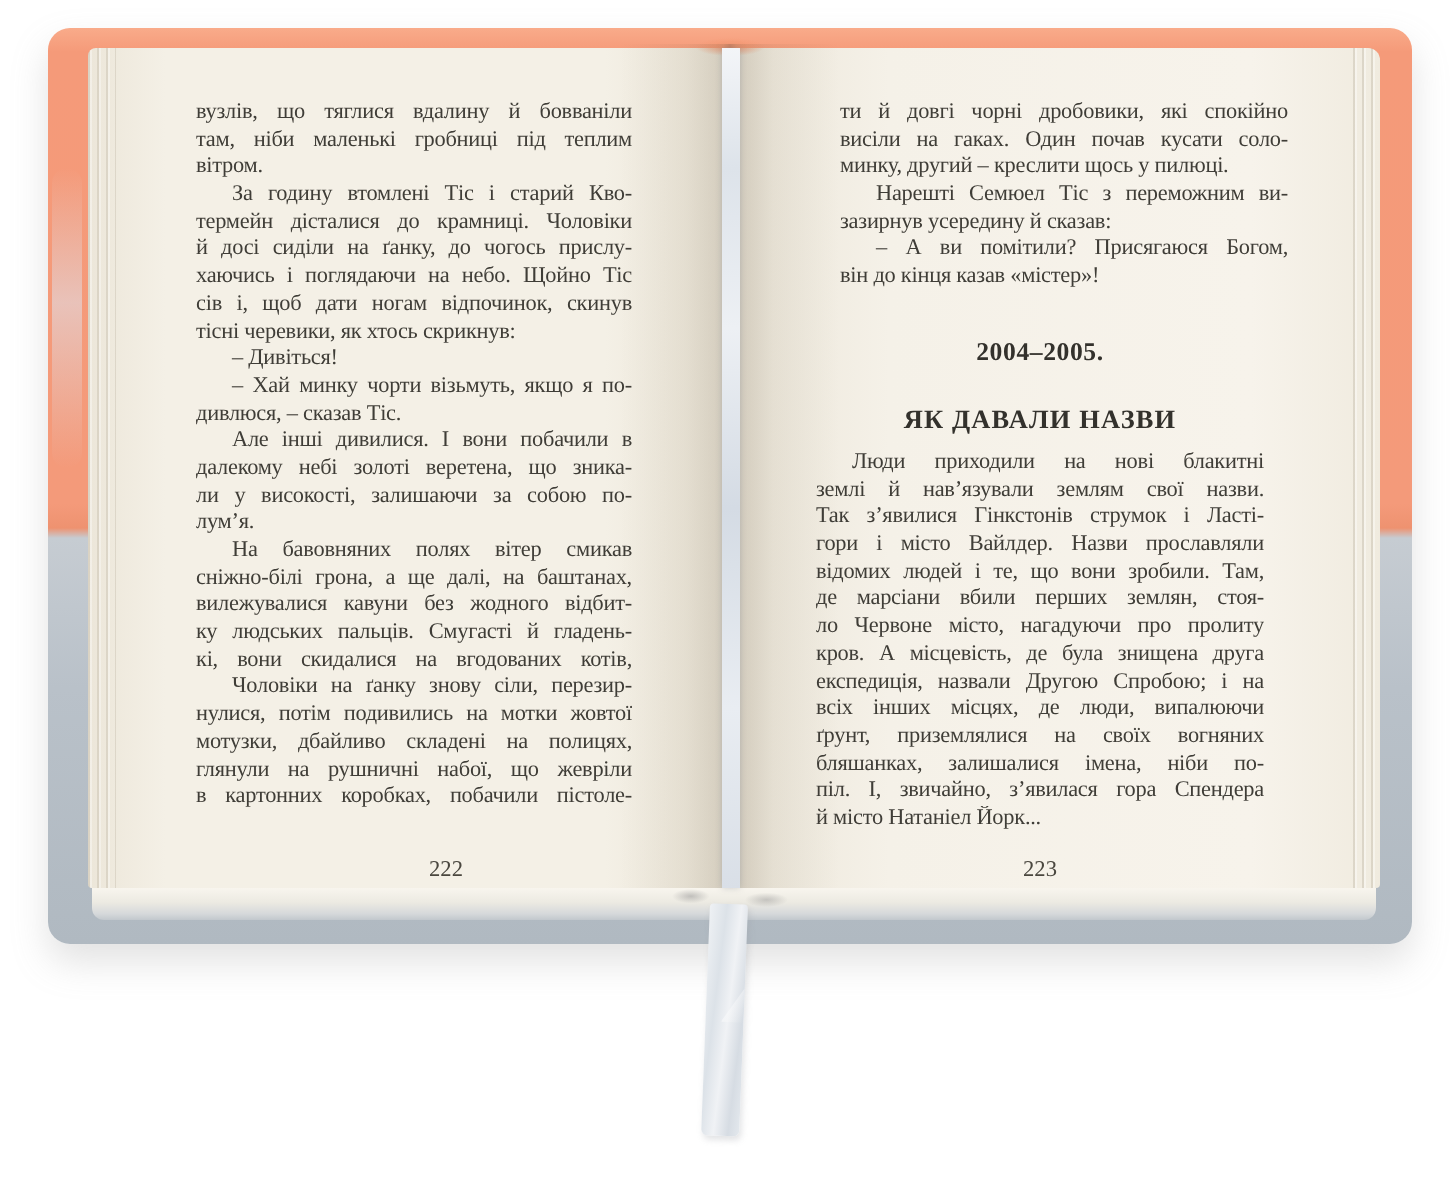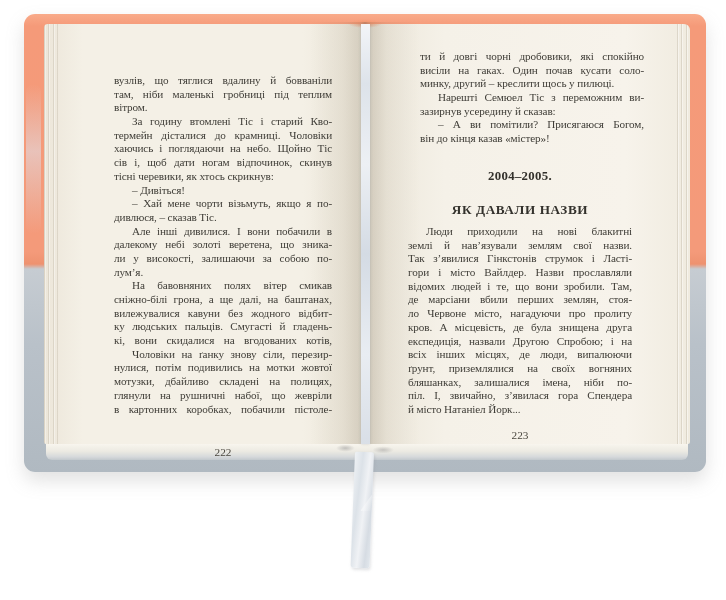--- a/index.html
+++ b/index.html
@@ -30,28 +30,28 @@
         background:radial-gradient(ellipse at center,rgba(244,150,110,.95),rgba(244,150,110,0) 72%);}
   .gutter-bottom-shadow{position:absolute;left:306px;top:426px;width:70px;height:18px;
         background:radial-gradient(ellipse 13px 5px at 22% 45%,rgba(90,90,95,.32),rgba(0,0,0,0) 72%),
                    radial-gradient(ellipse 15px 5px at 76% 55%,rgba(90,90,95,.28),rgba(0,0,0,0) 72%);}
 
   
   .tline{height:13.7px;line-height:13.7px;font-size:11.2px;letter-spacing:-0.12px;
          color:var(--ink,#3f3d37);text-align:justify;text-align-last:justify;overflow:hidden;}
   .tline.last{text-align-last:left;}
   .tline.ind{text-indent:18px;}
-  .text-left{position:absolute;left:114px;top:50px;width:218px;margin-top:24px;}
+  .text-left{position:absolute;left:98px;top:50px;width:218px;}
   .text-right-1{position:absolute;left:408px;top:50px;width:224px;margin-left:12px;}
   .text-right-2{position:absolute;left:408px;top:225px;width:224px;}
   .heading{position:absolute;left:408px;top:169px;width:224px;text-align:center;color:#33312c;}
   .h-dates{font-size:12.8px;font-weight:bold;letter-spacing:.3px;line-height:14.5px;}
   .h-title{font-size:13.2px;font-weight:bold;letter-spacing:.6px;line-height:14.5px;margin-top:19px;}
   .pagenum{position:absolute;top:429px;font-size:11.3px;color:#4a473f;text-align:center;}
-  .pagenum.pn-left{left:114px;width:218px;margin-top:17px;}
+  .pagenum.pn-left{left:114px;width:218px;}
   .pagenum.pn-right{left:408px;width:224px;}
 
   
   .ribbon-gutter{position:absolute;left:361px;top:24px;width:9px;height:420px;
         background:linear-gradient(180deg,#f3f5f8 0,#dde3ea 60px,#edf0f4 140px,#d4dbe4 230px,#e9edf2 330px,#d9dfe7 420px);
         box-shadow:0 0 3px rgba(120,130,140,.35);}
   .ribbon-tail{position:absolute;left:355px;top:452px;width:19px;height:116px;
         transform:rotate(2.2deg);transform-origin:50% 0;border-radius:2px 2px 3px 3px;
         background:linear-gradient(95deg,#eef1f4 0%,#dce2e8 30%,#f0f2f5 55%,#d6dce3 80%,#e3e8ed 100%);
         box-shadow:1px 2px 3px rgba(150,155,160,.28);}
@@ -75,25 +75,26 @@
     <div class="gutter-bottom-shadow"></div>
   </div>
 
   <div>
     <div class="text-left">
         <div class="tline">вузлів, що тяглися вдалину й бовваніли</div>
         <div class="tline">там, ніби маленькі гробниці під теплим</div>
         <div class="tline last">вітром.</div>
         <div class="tline ind">За годину втомлені Тіс і старий Кво-</div>
         <div class="tline">термейн дісталися до крамниці. Чоловіки</div>
+        <div class="tline">й досі сиділи на ґанку, до чогось прислу-</div>
         <div class="tline">хаючись і поглядаючи на небо. Щойно Тіс</div>
         <div class="tline">сів і, щоб дати ногам відпочинок, скинув</div>
         <div class="tline last">тісні черевики, як хтось скрикнув:</div>
         <div class="tline ind last">– Дивіться!</div>
-        <div class="tline ind">– Хай мене чорти візьмуть, якщо я по-</div>
+        <div class="tline ind">– Хай минку чорти візьмуть, якщо я по-</div>
         <div class="tline last">дивлюся, – сказав Тіс.</div>
         <div class="tline ind">Але інші дивилися. І вони побачили в</div>
         <div class="tline">далекому небі золоті веретена, що зника-</div>
         <div class="tline">ли у високості, залишаючи за собою по-</div>
         <div class="tline last">лум’я.</div>
         <div class="tline ind">На бавовняних полях вітер смикав</div>
         <div class="tline">сніжно-білі грона, а ще далі, на баштанах,</div>
         <div class="tline">вилежувалися кавуни без жодного відбит-</div>
         <div class="tline">ку людських пальців. Смугасті й гладень-</div>
         <div class="tline">кі, вони скидалися на вгодованих котів,</div>

